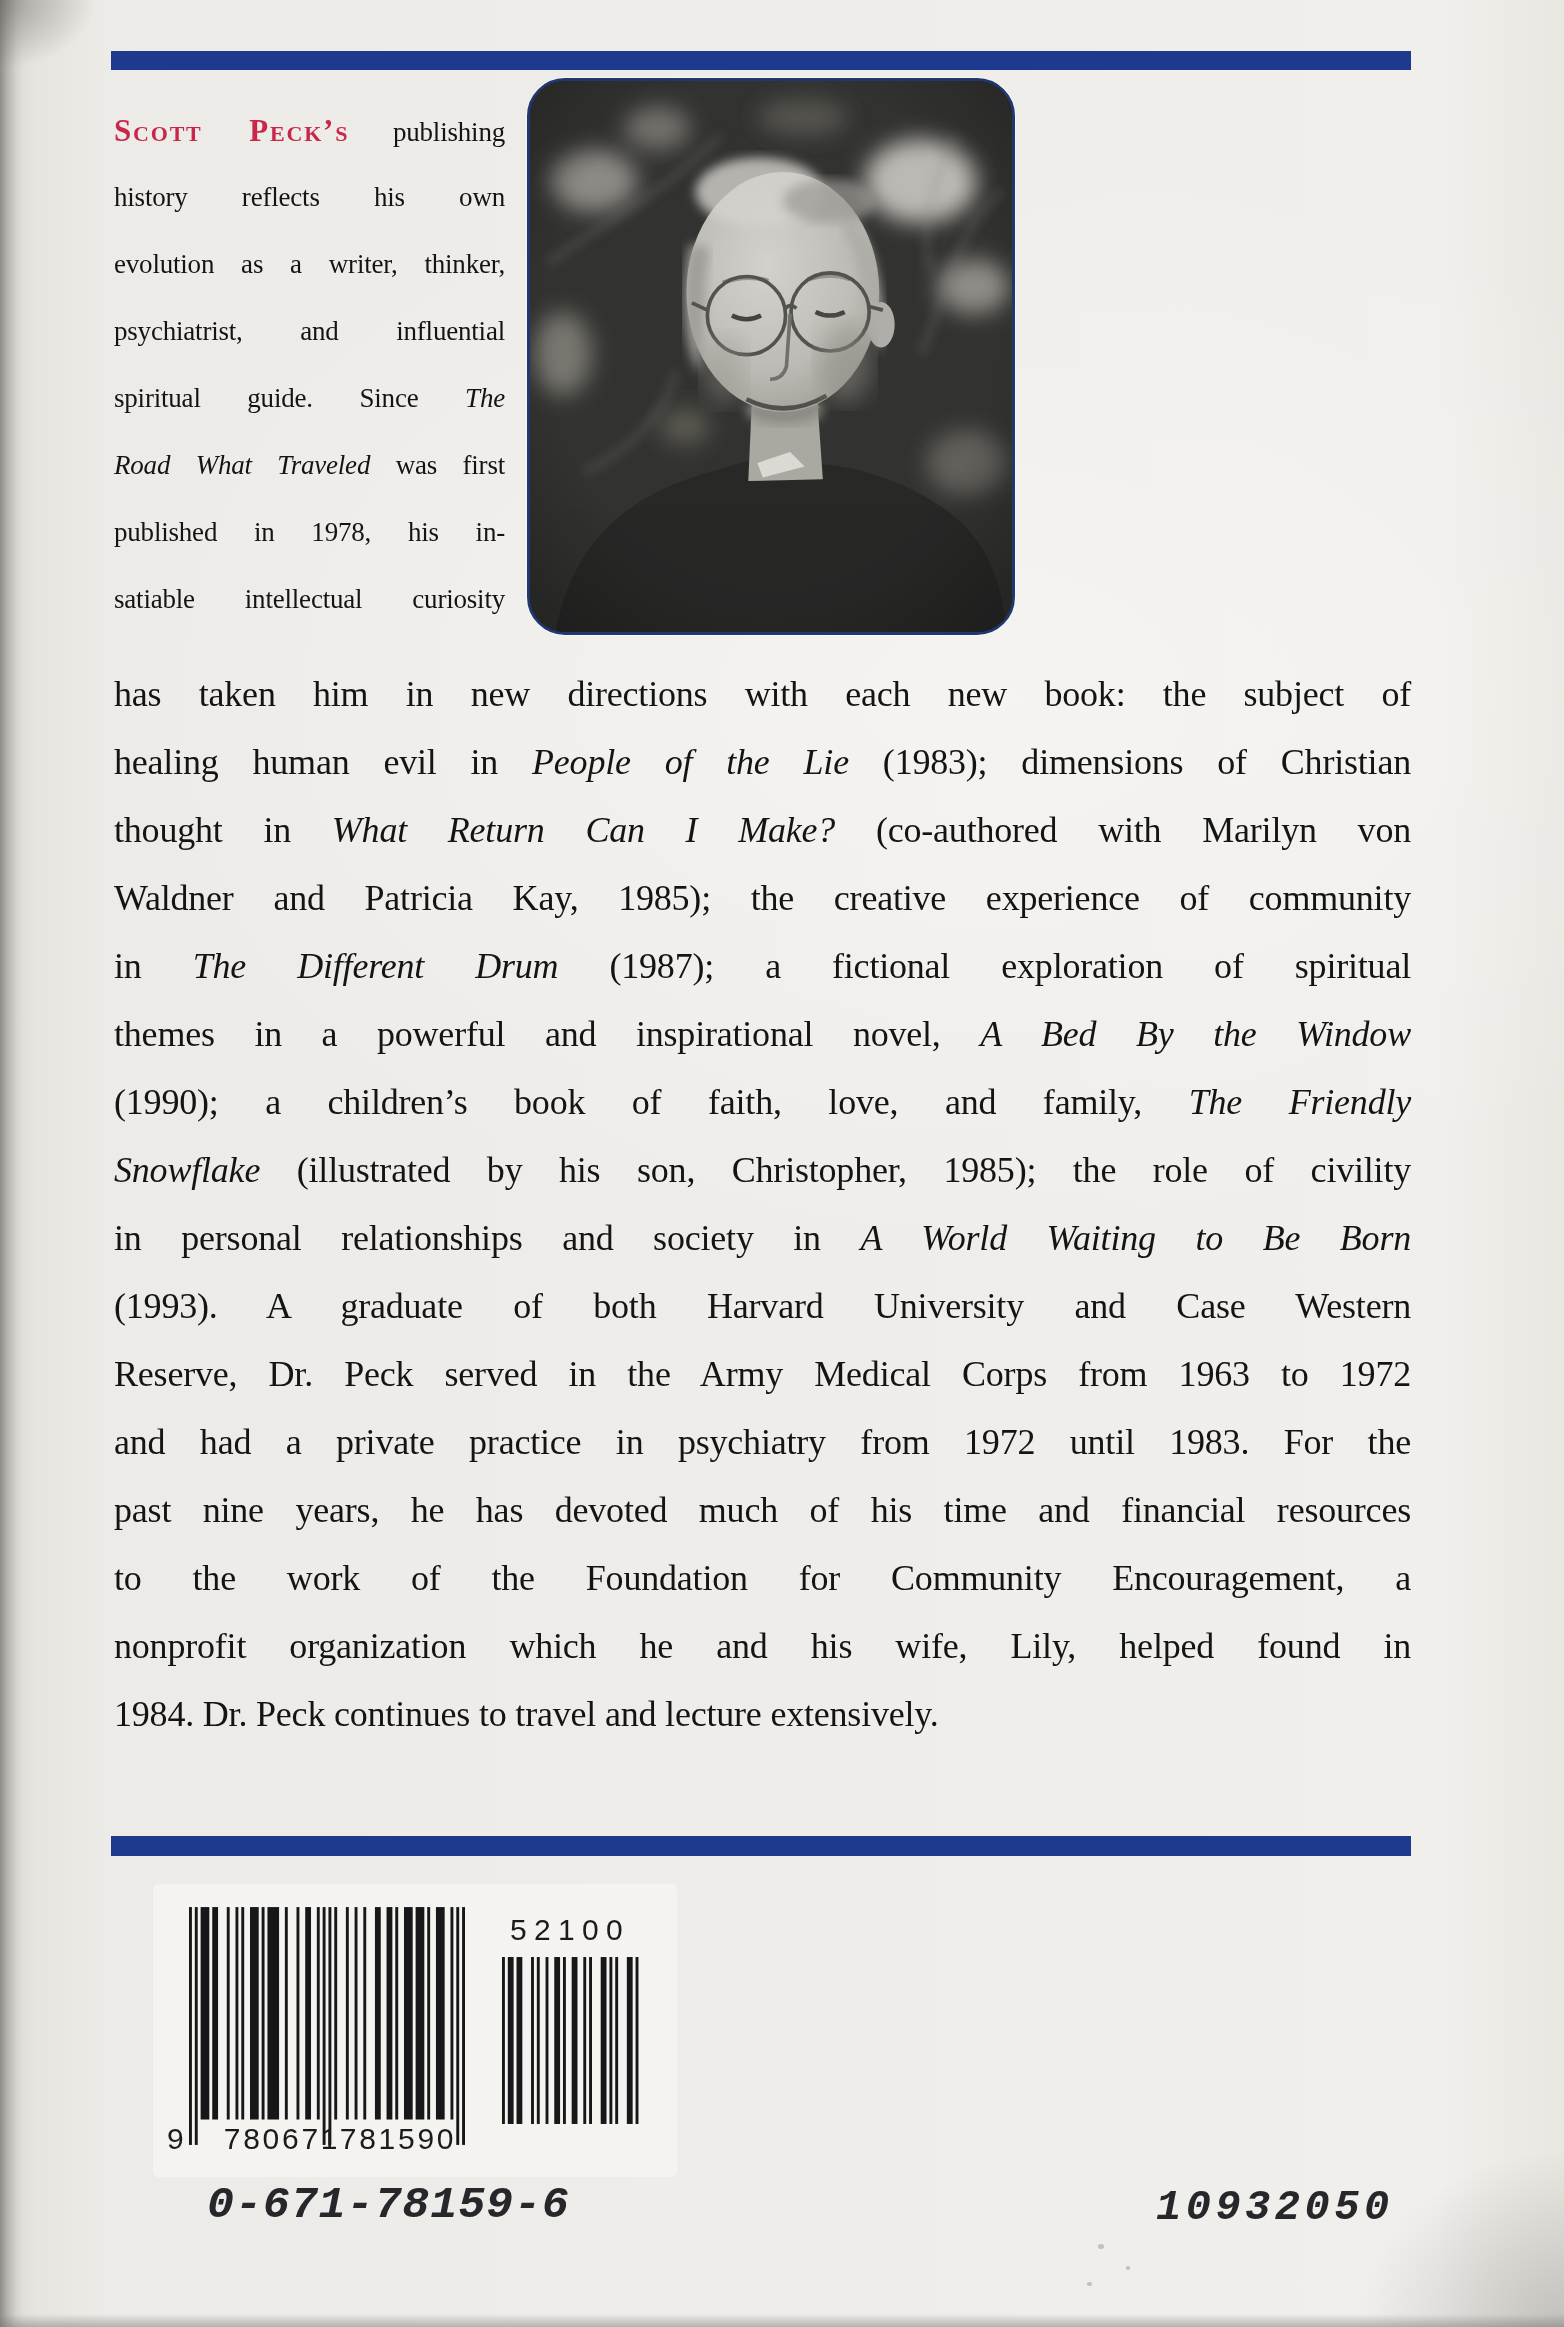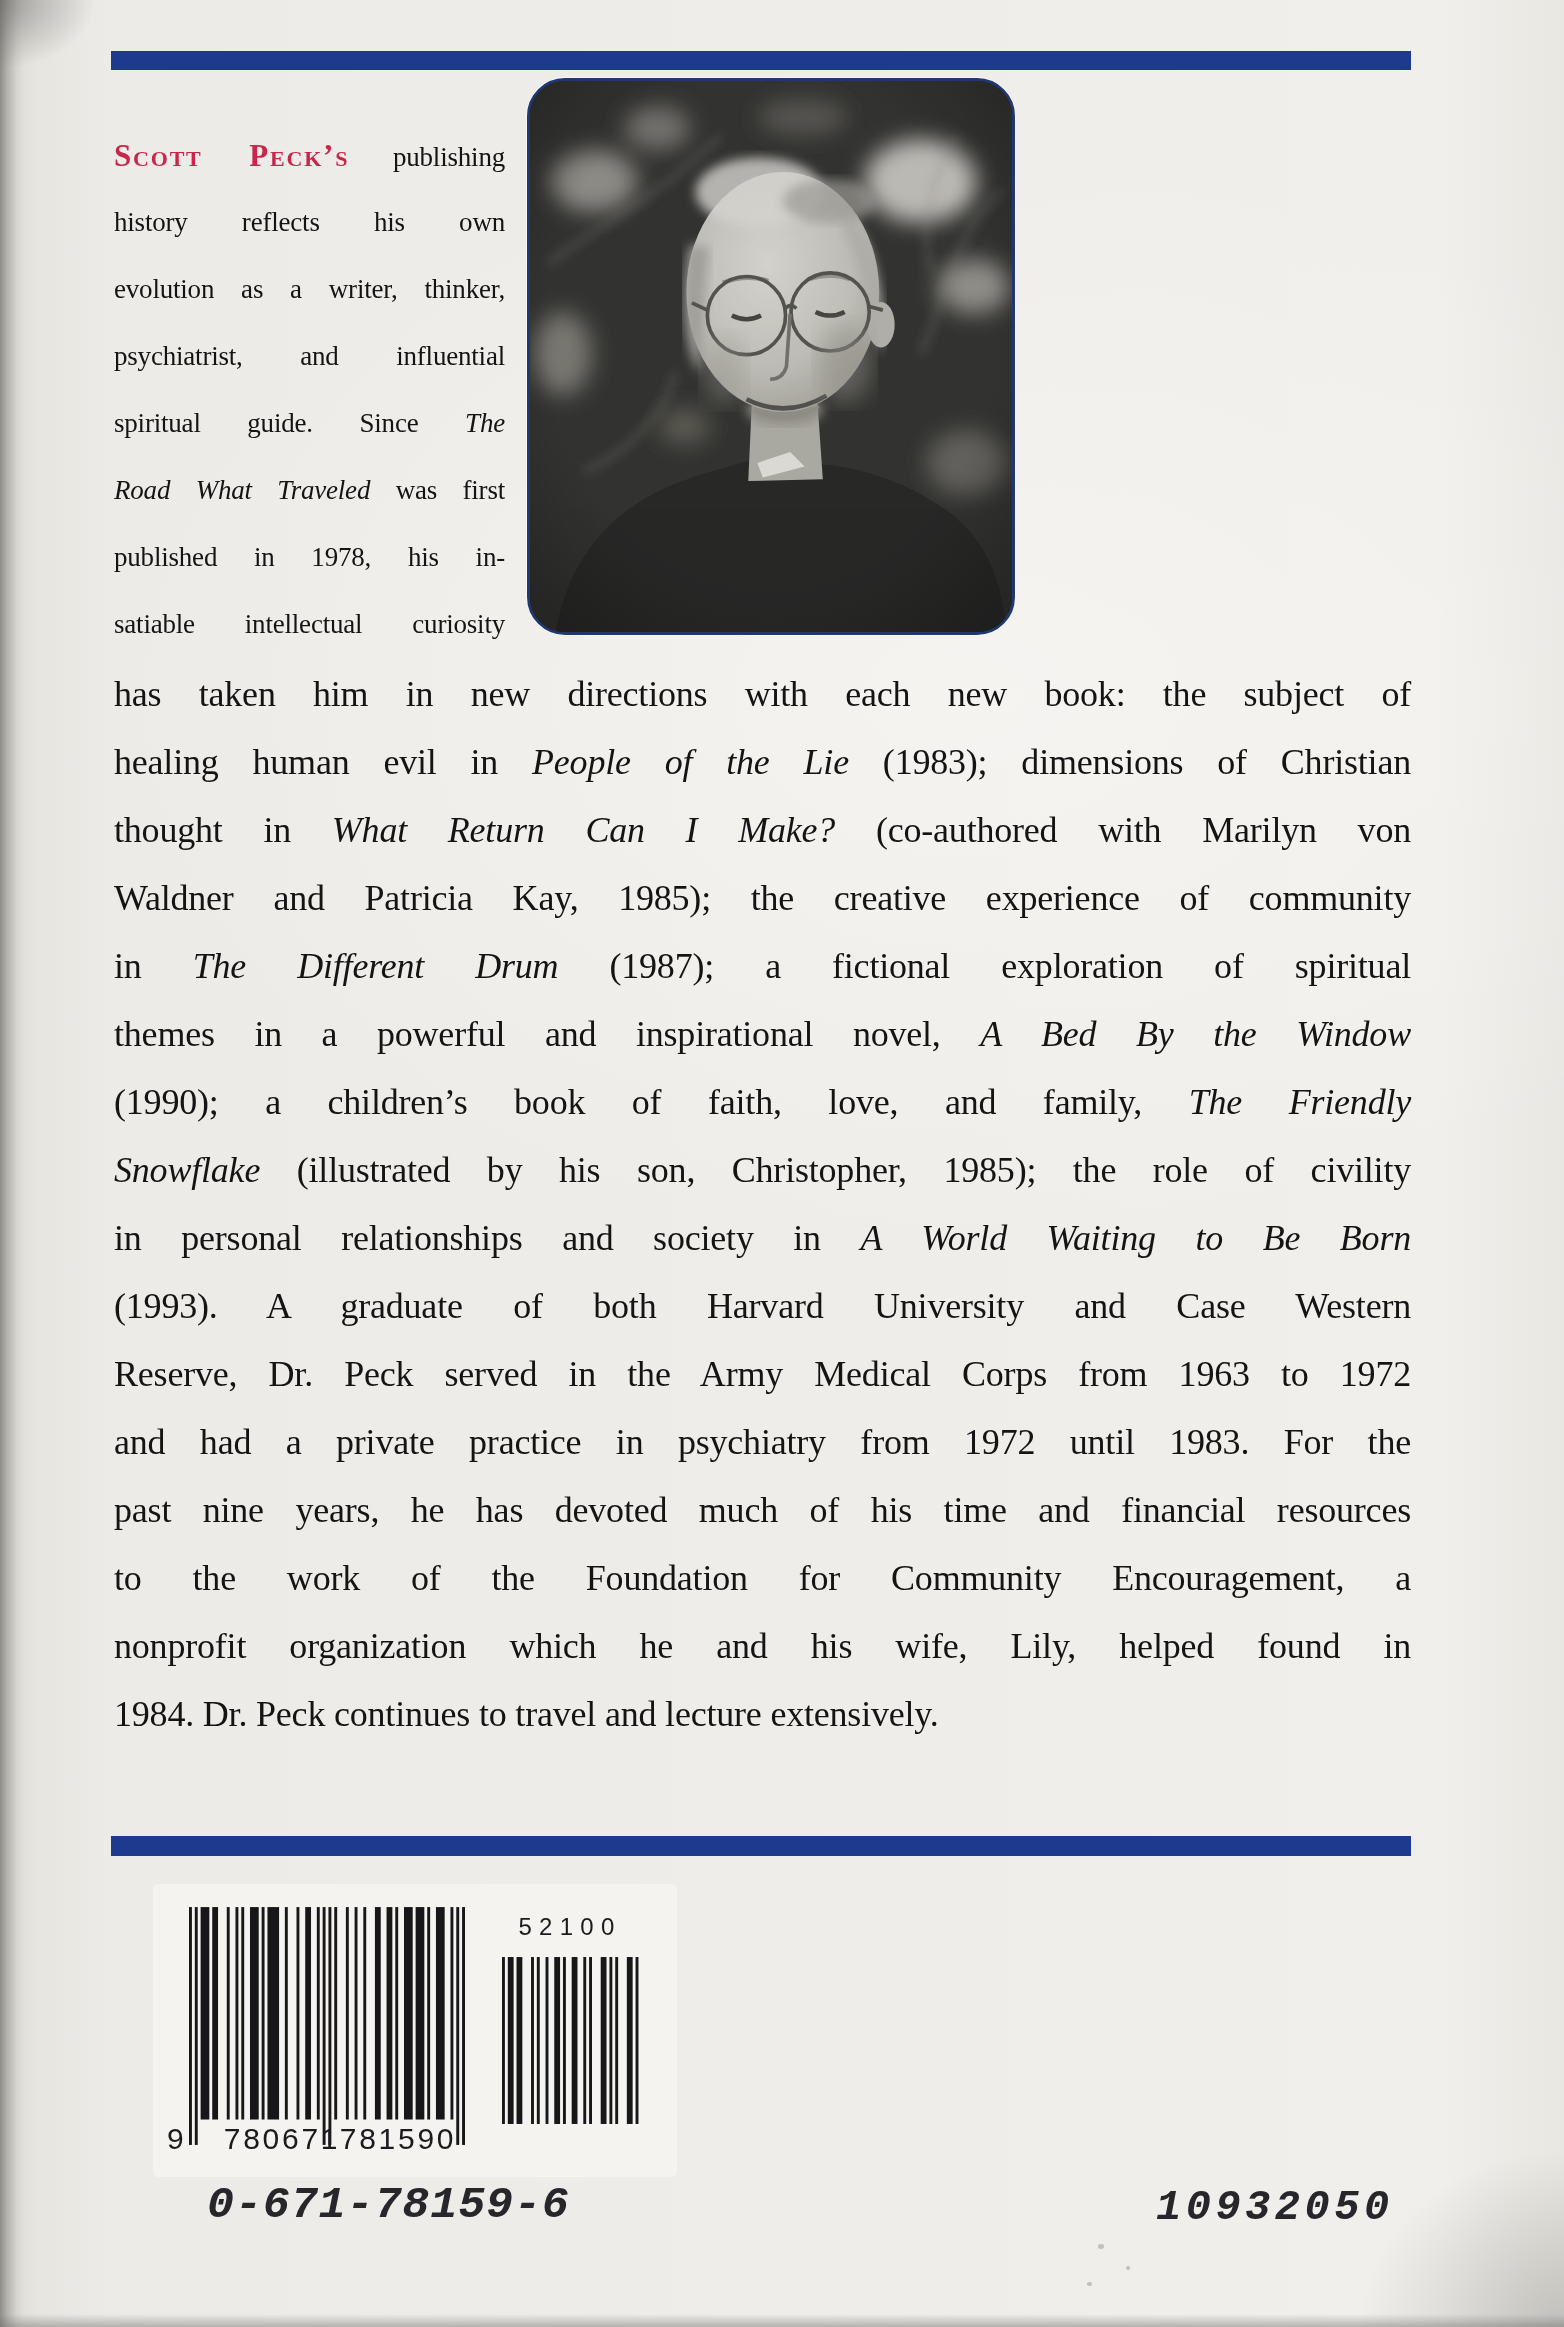--- a/index.html
+++ b/index.html
@@ -32,22 +32,22 @@
   .jline::after{content:""; display:inline-block; width:100%; height:0;}
   .jline.no-j{text-align:left;}
   .jline.no-j::after{content:none;}
   .it{font-style:italic;}
   .red-caps{
     color:var(--accent-red,#c9274a); font-weight:700;
     font-variant:small-caps; letter-spacing:1.8px; font-size:31px;
   }
 
   .col-text{
-    position:absolute; left:114px; top:122px; width:391px;
-    font-size:27px; line-height:67px; word-spacing:-0.9px;
+    position:absolute; left:114px; top:106px; width:391px;
+    font-size:27px; line-height:49px; word-spacing:-0.9px;
   }
   .col-text .jline{height:67px;}
 
   .para-text{
     position:absolute; left:114px; top:660px; width:1297px;
     font-size:36px; line-height:68px;
   }
   .para-text .jline{height:68px;}
 
   .photo-frame{
@@ -61,21 +61,21 @@
   .barcode-panel{position:absolute;left:153px;top:1884px;width:524px;height:293px;
     background:rgba(250,249,246,.55);border-radius:5.5px;}
   .barcode-main{position:absolute;left:189px;top:1907px;}
   .barcode-supp{position:absolute;left:502px;top:1957px;}
   .ean-digits{position:absolute;top:2122px;height:36px;font-family:"Liberation Sans",sans-serif;
     font-size:30px;color:#1b1b1e;letter-spacing:2.7px;}
   .ean-d-left{left:167px;}
   .ean-d-g1{left:220px;width:124px;text-align:center;}
   .ean-d-g2{left:336px;width:124px;text-align:center;}
   .supp-code{position:absolute;left:498px;top:1913px;width:144px;text-align:center;
-    font-family:"Liberation Sans",sans-serif;font-size:24px;letter-spacing:7.3px;color:#1b1b1e;}
+    font-family:"Liberation Sans",sans-serif;font-size:30px;letter-spacing:7.3px;color:#1b1b1e;}
   .ocr{font-family:"Liberation Mono", monospace;font-weight:700;color:#26262b;font-style:italic;}
   .isbn-ocr{position:absolute;left:207px;top:2180px;font-size:45px;letter-spacing:0.9px;}
   .inv-ocr{position:absolute;left:1156px;top:2184px;font-size:42px;letter-spacing:4.5px;}
 </style>
 </head>
 <body>
 
 <div class="page">
 
   <div class="edge-left"></div>

